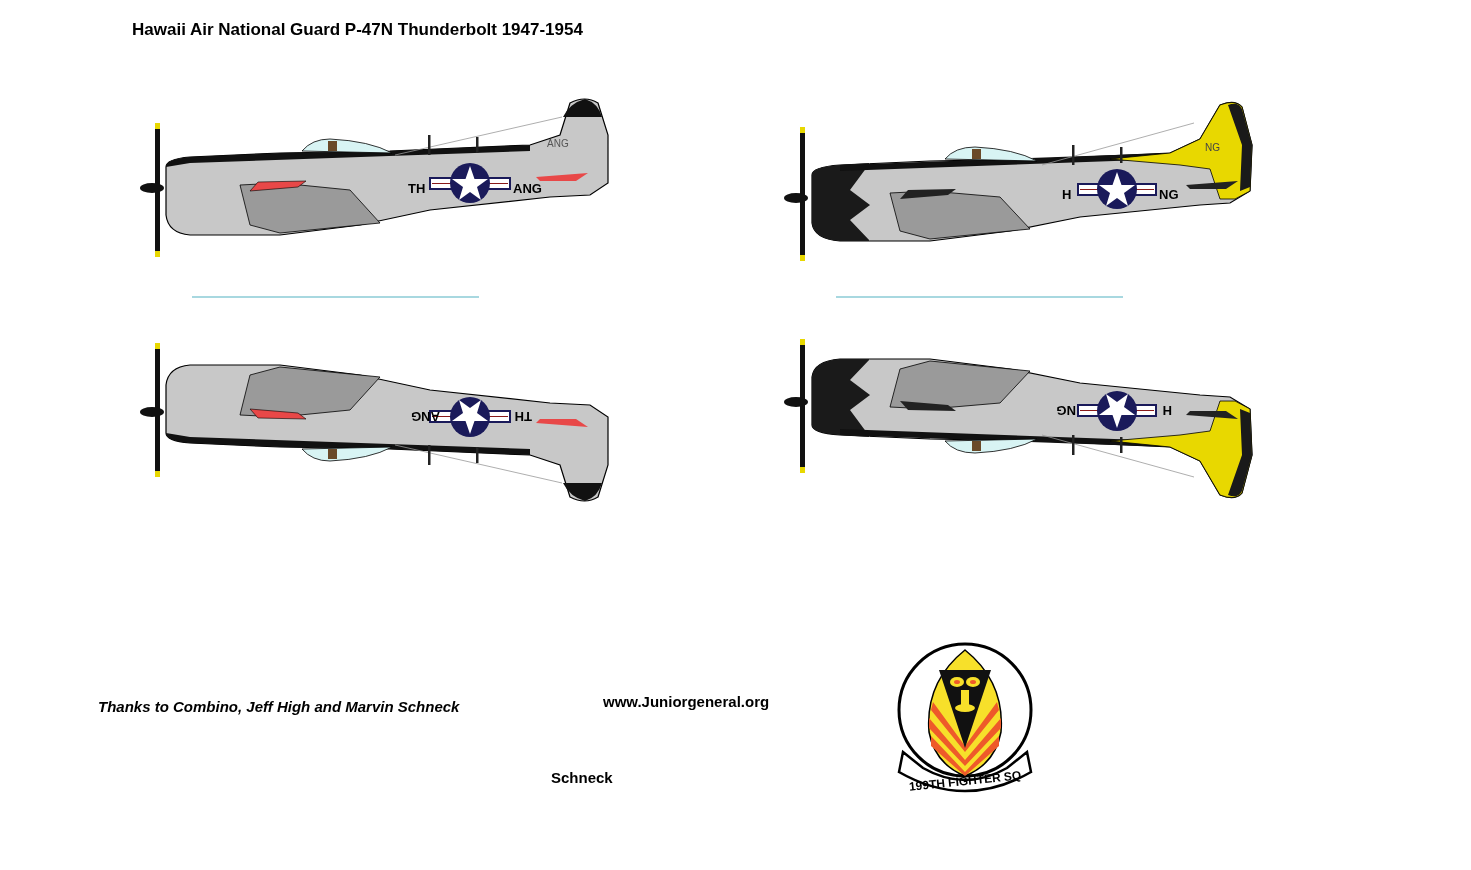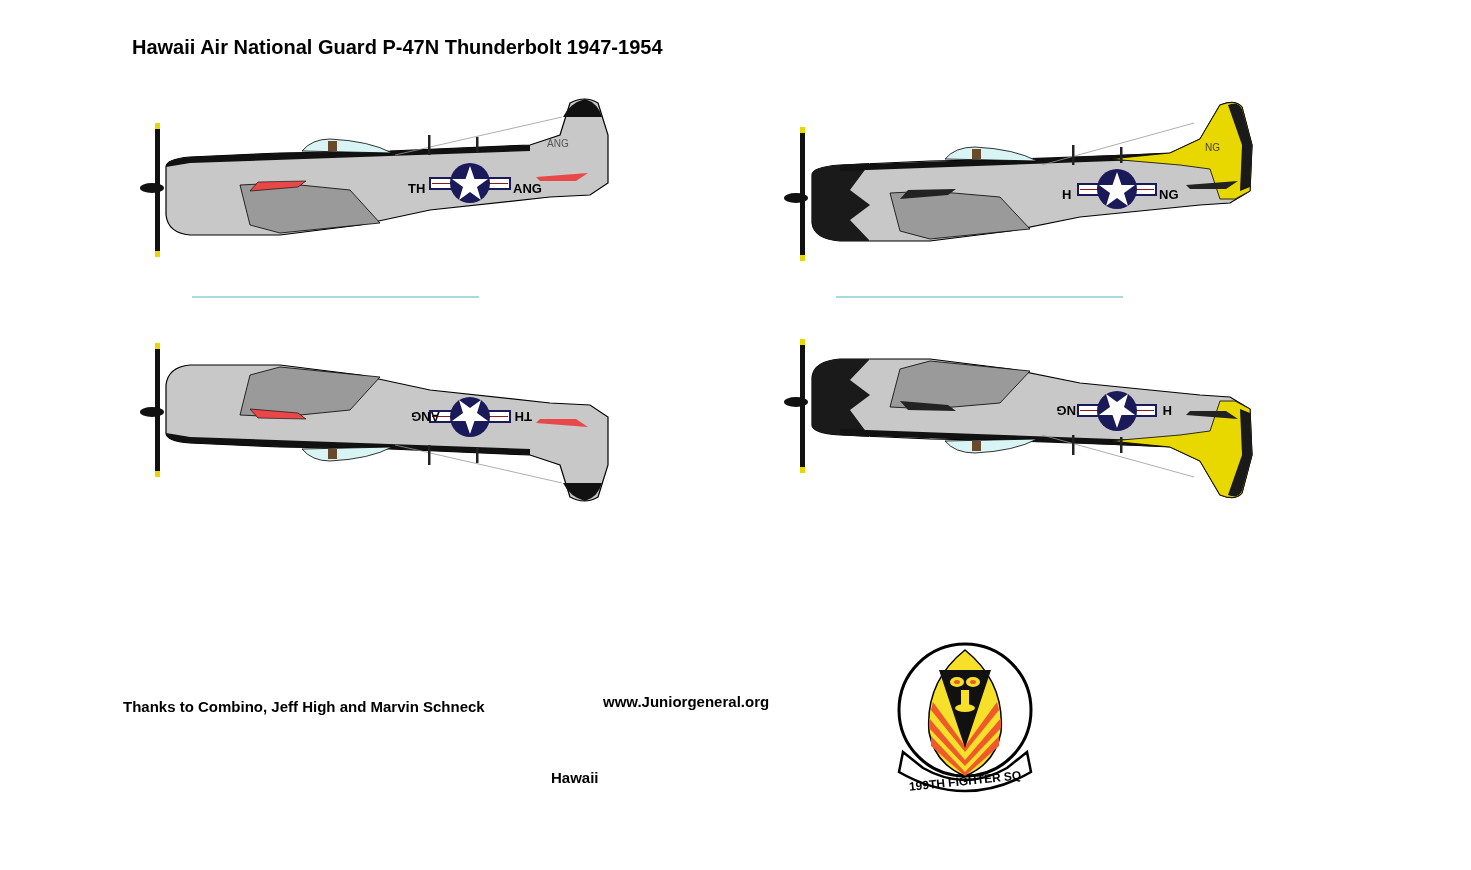--- a/index.html
+++ b/index.html
@@ -1,19 +1,19 @@
 <!DOCTYPE html>
 <html><head>
 <meta charset="utf-8">
 <style>
   html, body { margin:0; padding:0; background:#ffffff; }
   body { width:1471px; height:870px; position:relative; overflow:hidden; font-family:"Liberation Sans", sans-serif; color:#000; }
-  .title { position:absolute; left:132px; top:36px; font-size:20px; font-weight:bold; letter-spacing:0px; }
+  .title { position:absolute; left:132px; top:20px; font-size:17px; font-weight:bold; letter-spacing:0px; }
   .credit { position:absolute; font-size:15px; font-weight:bold; }
-  .credit.thanks { left:123px; top:698px; }
+  .credit.thanks { left:98px; top:698px;font-style:italic; }
   .credit.site { left:603px; top:693px; }
   .credit.author { left:551px; top:769px; }
   .divider { position:absolute; height:2px; background:#a8d8e0; }
   .plane { position:absolute; }
   .badge { position:absolute; left:895px; top:642px; width:140px; height:156px; }
 </style>
 </head>
 <body>
 
 <div class="title">Hawaii Air National Guard P-47N Thunderbolt 1947-1954</div>
@@ -136,21 +136,21 @@
     <polygon points="337,77 341.5,90 355,90 344,98 348,111 337,103 326,111 330,98 319,90 332.5,90" fill="#fff"></polygon>
     <g transform="translate(0,188) scale(1,-1)">
       <text x="280" y="99" font-family="Liberation Sans, sans-serif" font-size="13" font-weight="bold" transform="rotate(180 288 94)">NG</text>
       <text x="382" y="99" font-family="Liberation Sans, sans-serif" font-size="13" font-weight="bold" transform="rotate(180 387 94)">H</text>
     </g>
   </g>
 </svg>
 
 <div class="credit thanks">Thanks to Combino, Jeff High and Marvin Schneck</div>
 <div class="credit site">www.Juniorgeneral.org</div>
-<div class="credit author">Hawaii</div>
+<div class="credit author">Schneck</div>
 
 <svg class="badge" viewBox="0 0 140 156">
   <circle cx="70" cy="68" r="66" fill="#fff" stroke="#000" stroke-width="3"></circle>
   <path d="M70 8 Q110 40 106 90 Q100 122 70 134 Q40 122 34 90 Q30 40 70 8 Z" fill="#f7e02a" stroke="#000" stroke-width="1.5"></path>
   <path d="M36 94 L70 130 L104 94 L104 104 L70 134 L36 104 Z" fill="#ee5a2a"></path>
   <path d="M34 76 L70 118 L106 76 L106 86 L70 124 L34 86 Z" fill="#ee5a2a"></path>
   <path d="M38 60 L70 104 L102 60 L104 68 L70 110 L36 68 Z" fill="#ee5a2a"></path>
   <path d="M44 28 L96 28 L70 106 Z" fill="#111"></path>
   <ellipse cx="62" cy="40" rx="7" ry="5" fill="#f7e02a"></ellipse>
   <ellipse cx="78" cy="40" rx="7" ry="5" fill="#f7e02a"></ellipse>

